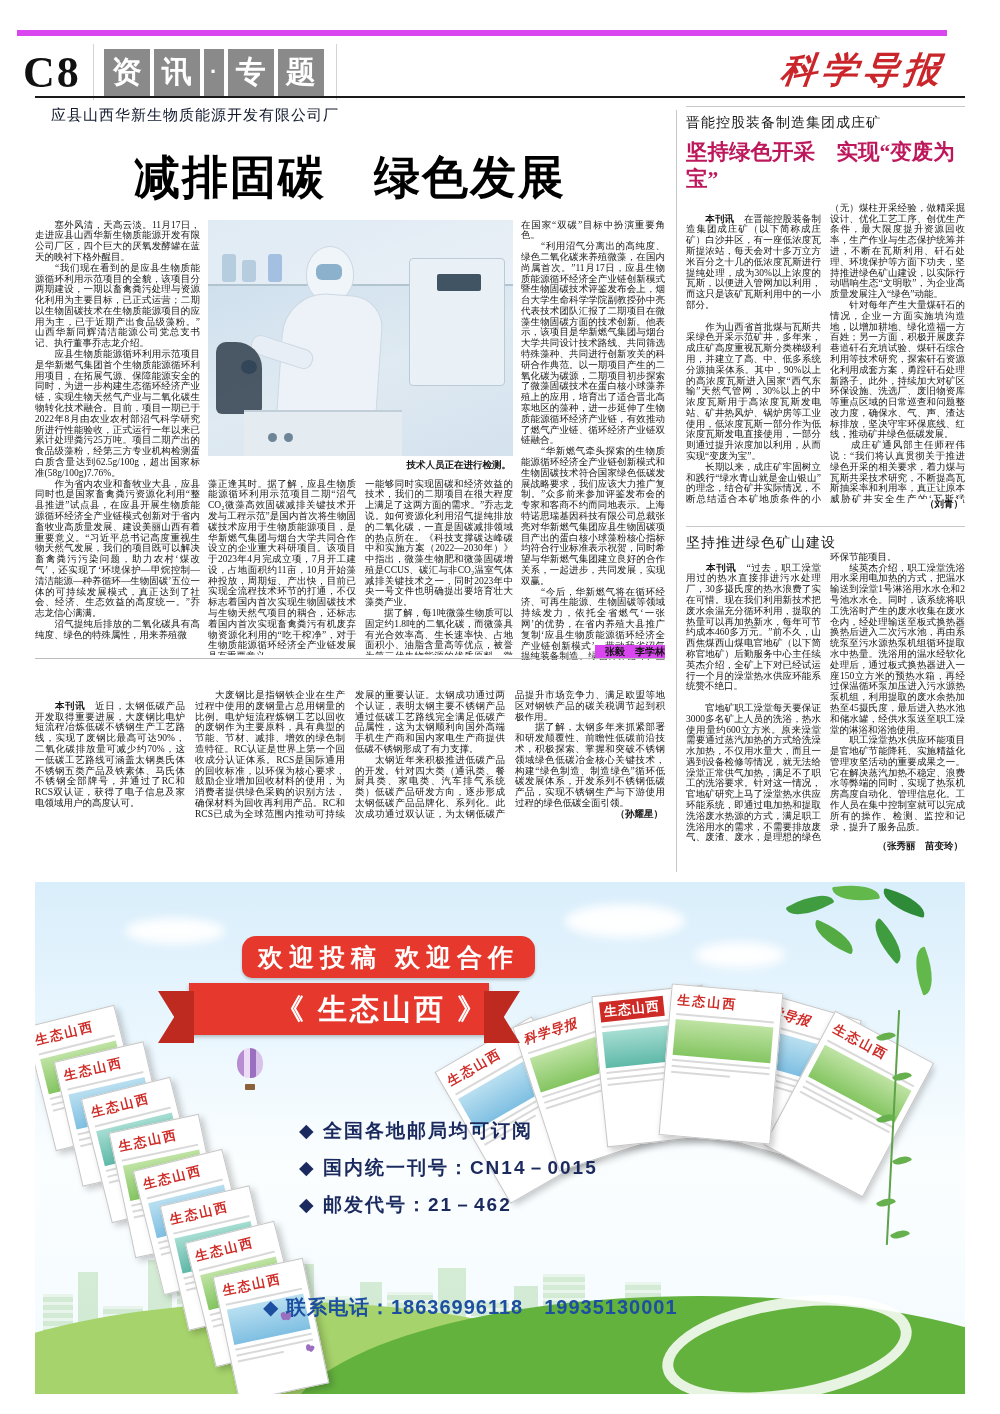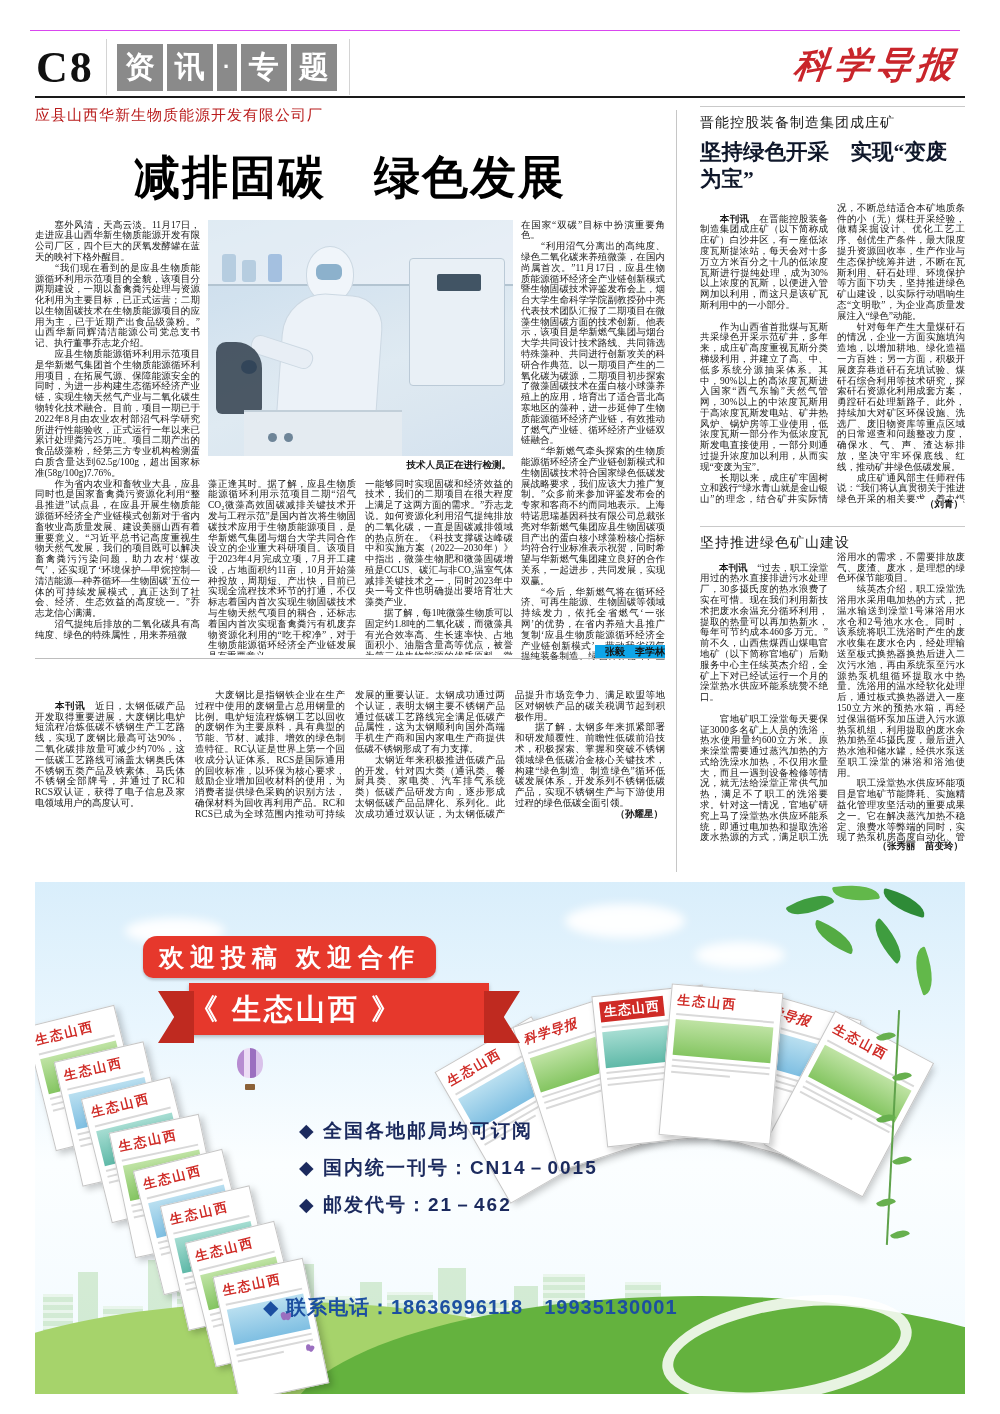--- a/index.html
+++ b/index.html
@@ -1,47 +1,47 @@
 <!DOCTYPE html>
 <html lang="zh"><head>
 <meta charset="utf-8">
 <style>
   html,body{margin:0;padding:0;background:#e8e8e8;}
   .page{position:relative;width:1000px;height:1414px;margin:0 auto;background:#fff;overflow:hidden;
         font-family:"Liberation Serif","DejaVu Serif",serif;color:#141414;}
   
-  .hd{position:absolute;left:30px;top:30px;width:930px;height:64px;border-top:1px solid #d946ef;}
+  .hd{position:absolute;left:17px;top:30px;width:930px;height:64px;border-top:6px solid #d946ef;}
   .hd-left{position:absolute;left:6px;top:8px;display:flex;align-items:center;}
   .pageno{font:700 44px "Liberation Serif",serif;letter-spacing:2px;margin-right:12px;color:#111;}
   .vr{width:1px;height:56px;background:#d4d4d4;margin-right:10px;}
   .vr.tail{margin-left:8px;}
   .secbox{width:46px;height:47px;background:#8a8a8a;color:#fff;display:flex;align-items:center;justify-content:center;
           font:700 30px "Liberation Sans","DejaVu Sans",sans-serif;margin-right:4px;}
   .secbox.dot{width:20px;font-size:22px;}
   .hd-right{position:absolute;right:2px;top:10px;display:flex;align-items:center;gap:18px;}
   .masthead{color:#c9252b;font:700 36px "Liberation Serif",serif;font-style:italic;letter-spacing:5px;transform:skewX(-7deg);}
   .hd-meta{font:12.5px/22px "Liberation Sans","DejaVu Sans",sans-serif;color:#222;}
   .sq{color:#a9a9a9;margin-right:5px;font-size:10px;}
   .rule{position:absolute;left:35px;top:96px;width:930px;height:2px;background:#1a1a1a;}
   
   .main-art{position:absolute;left:35px;top:106px;width:630px;}
-  .kicker{font:15px "Liberation Sans","DejaVu Sans",sans-serif;color:#b91c1c;letter-spacing:1px;}
+  .kicker{font:15px "Liberation Sans","DejaVu Sans",sans-serif;color:#0f172a;letter-spacing:1px;margin-left:16px;}
   .h1{margin:27px 0 16px;text-align:center;font:900 46px/1.12 "Liberation Sans","DejaVu Sans",sans-serif;letter-spacing:2px;color:#000;}
   .mbody{display:flex;gap:8px;height:440px;}
   .bodytext{font-size:9.5px;line-height:10.8px;text-align:justify;white-space:pre-line;overflow:hidden;color:#151515;}
   .mcol1{width:165px;height:440px;}
   .mmid{width:305px;}
   .photo{position:relative;width:305px;height:236px;overflow:hidden;background:linear-gradient(160deg,#cfe2ee,#e9f1f6 60%,#dde9f1);}
   .photo::after{content:"";position:absolute;inset:0;background:rgba(110,155,200,.08);}
   .caption{font-weight:700;font-size:9.5px;text-align:right;margin:3px 2px 7px;}
   .mmidcols{display:flex;gap:9px;height:176px;}
   .mmidcols .bodytext{width:148px;}
   .mcol4wrap{position:relative;width:144px;}
   .mcol4wrap .bodytext{height:440px;}
-  .byline-strong{position:absolute;right:0;bottom:1px;background:#0ea5e9;font:700 10px "Liberation Serif",serif;padding-left:10px;margin-top:11px;}
+  .byline-strong{position:absolute;right:0;bottom:1px;background:#d946ef;font:700 10px "Liberation Serif",serif;padding-left:10px;margin-top:11px;}
   
   .ph{position:absolute;}
   .ph-shelf{left:0;top:0;width:100%;height:64px;background:rgba(255,255,255,.55);border-bottom:2px solid #b9c8d2;}
   .ph-bottle{top:34px;width:14px;height:28px;background:#bcd2e2;border-radius:3px;}
   .ph-machineR{right:8px;top:38px;width:94px;height:126px;background:#f4f8fa;border:1px solid #c2cfd8;border-radius:4px;}
   .ph-screen{right:32px;top:54px;width:44px;height:17px;background:#3d4f5c;border-radius:2px;}
   .ph-hood{left:98px;top:26px;width:46px;height:54px;background:#fbfdfe;border:1px solid #d4dee5;border-radius:50% 50% 46% 46%;}
   .ph-visor{left:108px;top:44px;width:26px;height:16px;background:#8fb3cc;border-radius:6px;}
   .ph-body{left:72px;top:74px;width:98px;height:132px;background:#f7fafc;border:1px solid #d4dee5;border-radius:44px 32px 8px 8px;transform:rotate(4deg);}
   .ph-arm{left:42px;top:122px;width:62px;height:18px;background:#f2f6f9;border:1px solid #d4dee5;border-radius:9px;transform:rotate(18deg);}
@@ -52,38 +52,38 @@
   .hsep{position:absolute;left:35px;top:658px;width:630px;height:1px;background:#bdbdbd;}
   
   .steel{position:absolute;left:35px;top:676px;width:630px;}
   .steel h2{margin:2px 0 0;text-align:center;font:900 31px/1.35 "Liberation Serif",serif;color:#000;}
   .sbody{position:relative;margin-top:14px;height:130px;column-count:4;column-gap:10px;}
   .pp{margin:0;}
   .byline{position:absolute;right:2px;bottom:0;background:#fff;font-weight:700;padding-left:8px;}
   
   .vsep{position:absolute;left:676px;top:110px;width:1px;height:762px;background:#c6c6c6;}
   .sidebar{position:absolute;left:686px;top:106px;width:279px;}
-  .sart{border-top:1px solid #c9c9c9;padding-top:7px;margin-left:14px;}
+  .sart{border-top:1px solid #c9c9c9;padding-top:7px;}
   .sart + .sart{margin-top:16px;}
   .skicker{font:14px "Liberation Sans","DejaVu Sans",sans-serif;color:#1a1a1a;letter-spacing:1px;}
-  .sart h3{margin:7px 0 10px;font:900 21.5px/1.25 "Liberation Serif",serif;color:#0f172a;}
+  .sart h3{margin:7px 0 10px;font:900 21.5px/1.25 "Liberation Serif",serif;color:#be185d;}
   .sabody{position:relative;column-count:2;column-gap:9px;}
   
   .ad{position:absolute;left:35px;top:882px;width:930px;height:512px;overflow:hidden;
       background:linear-gradient(#d9eefb 0%,#e9f6fe 28%,#fbfeff 55%,#f2faff 100%);}
   .cloud{position:absolute;background:rgba(255,255,255,.95);border-radius:50%;filter:blur(5px);z-index:1;}
   .bldgs{position:absolute;left:0;right:0;bottom:42px;height:96px;display:flex;align-items:flex-end;gap:5px;padding:0 8px;z-index:1;opacity:.6;}
   .bldg{background:rgba(140,200,125,.55);}
   .bldg.win{background-image:repeating-linear-gradient(rgba(255,255,255,.55) 0 3px,transparent 3px 8px);}
   .hill{position:absolute;border-radius:50%;z-index:2;}
   .road{position:absolute;right:52px;bottom:-6px;width:230px;height:80px;border:11px solid rgba(255,255,255,.85);border-radius:50%;transform:rotate(-9deg);z-index:2;}
   .tree{position:absolute;z-index:3;width:16px;}
   .tcrown{width:16px;height:16px;background:#2f8f3c;border-radius:50%;}
   .ttrunk{width:3px;height:8px;background:#7a5230;margin:0 auto;}
-  .banner{position:absolute;left:108px;top:54px;width:392px;text-align:left;z-index:6;
+  .banner{position:absolute;left:108px;top:54px;width:392px;text-align:right;z-index:6;
           font-family:"Liberation Sans","DejaVu Sans",sans-serif;}
   .b1{display:inline-block;background:#e6382c;color:#fff;font-weight:700;font-size:25px;line-height:1;
       letter-spacing:6px;padding:9px 16px 8px;border-radius:14px 14px 10px 10px;box-shadow:0 2px 3px rgba(0,0,0,.2);}
   .b2{position:relative;margin:5px auto 0;width:300px;background:#e6382c;color:#fff;font-weight:700;font-size:29px;
       line-height:1;letter-spacing:3px;padding:12px 0 11px;box-shadow:0 2px 4px rgba(0,0,0,.25);}
   .b2::before,.b2::after{content:"";position:absolute;top:8px;width:36px;height:100%;background:#bf2a20;}
   .b2::before{left:-31px;clip-path:polygon(0 0,100% 0,100% 100%,0 100%,45% 50%);}
   .b2::after{right:-31px;clip-path:polygon(0 0,100% 0,55% 50%,100% 100%,0 100%);}
   .adbullets{position:absolute;left:264px;top:230px;z-index:6;font:700 19px/37px "Liberation Sans","DejaVu Sans",sans-serif;
              color:#1b2a5e;letter-spacing:2px;}

